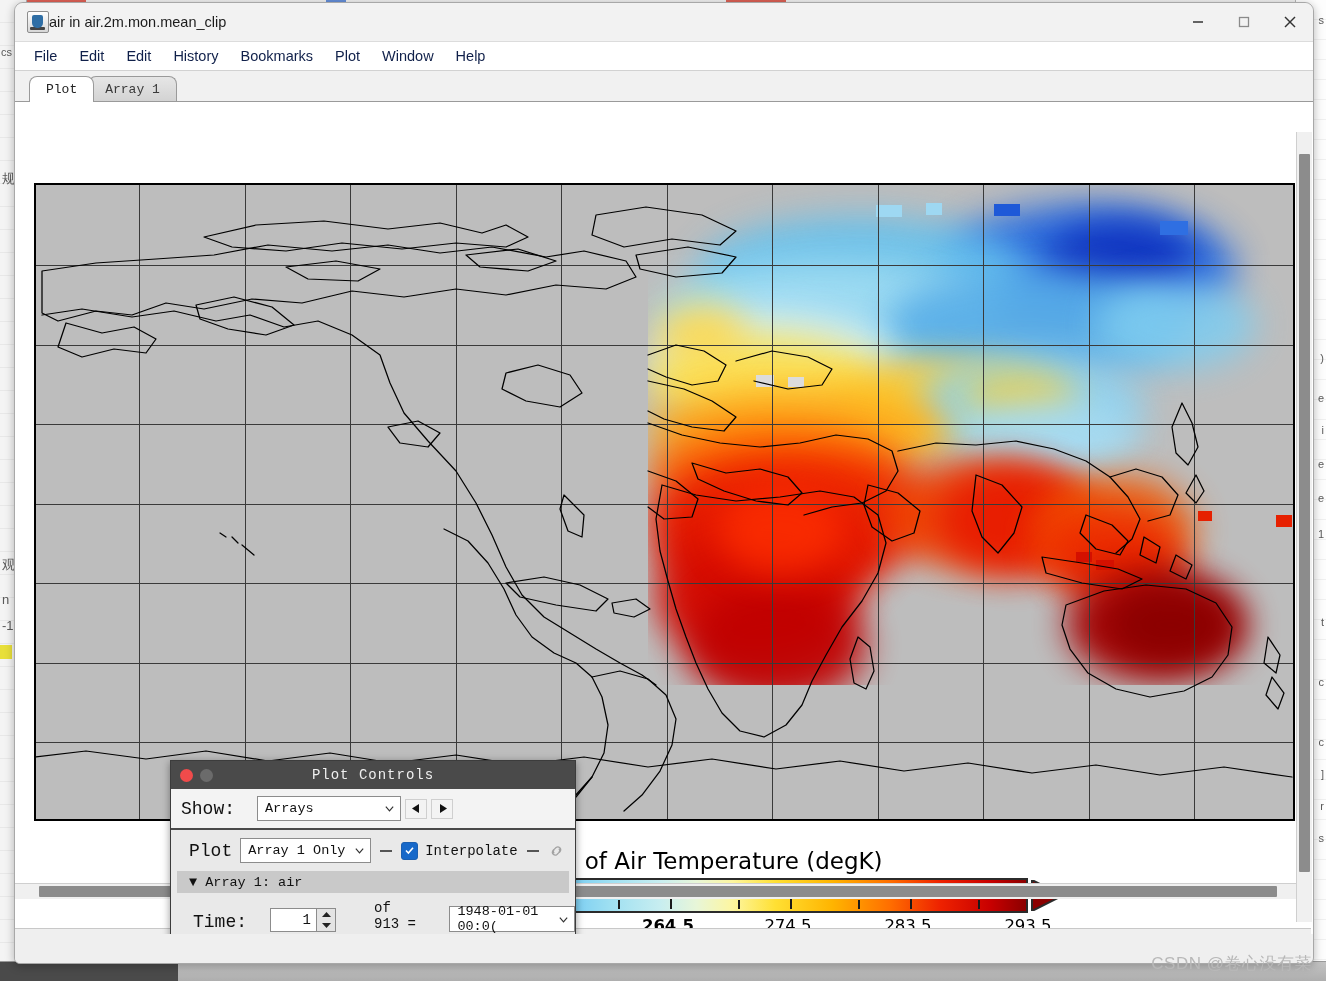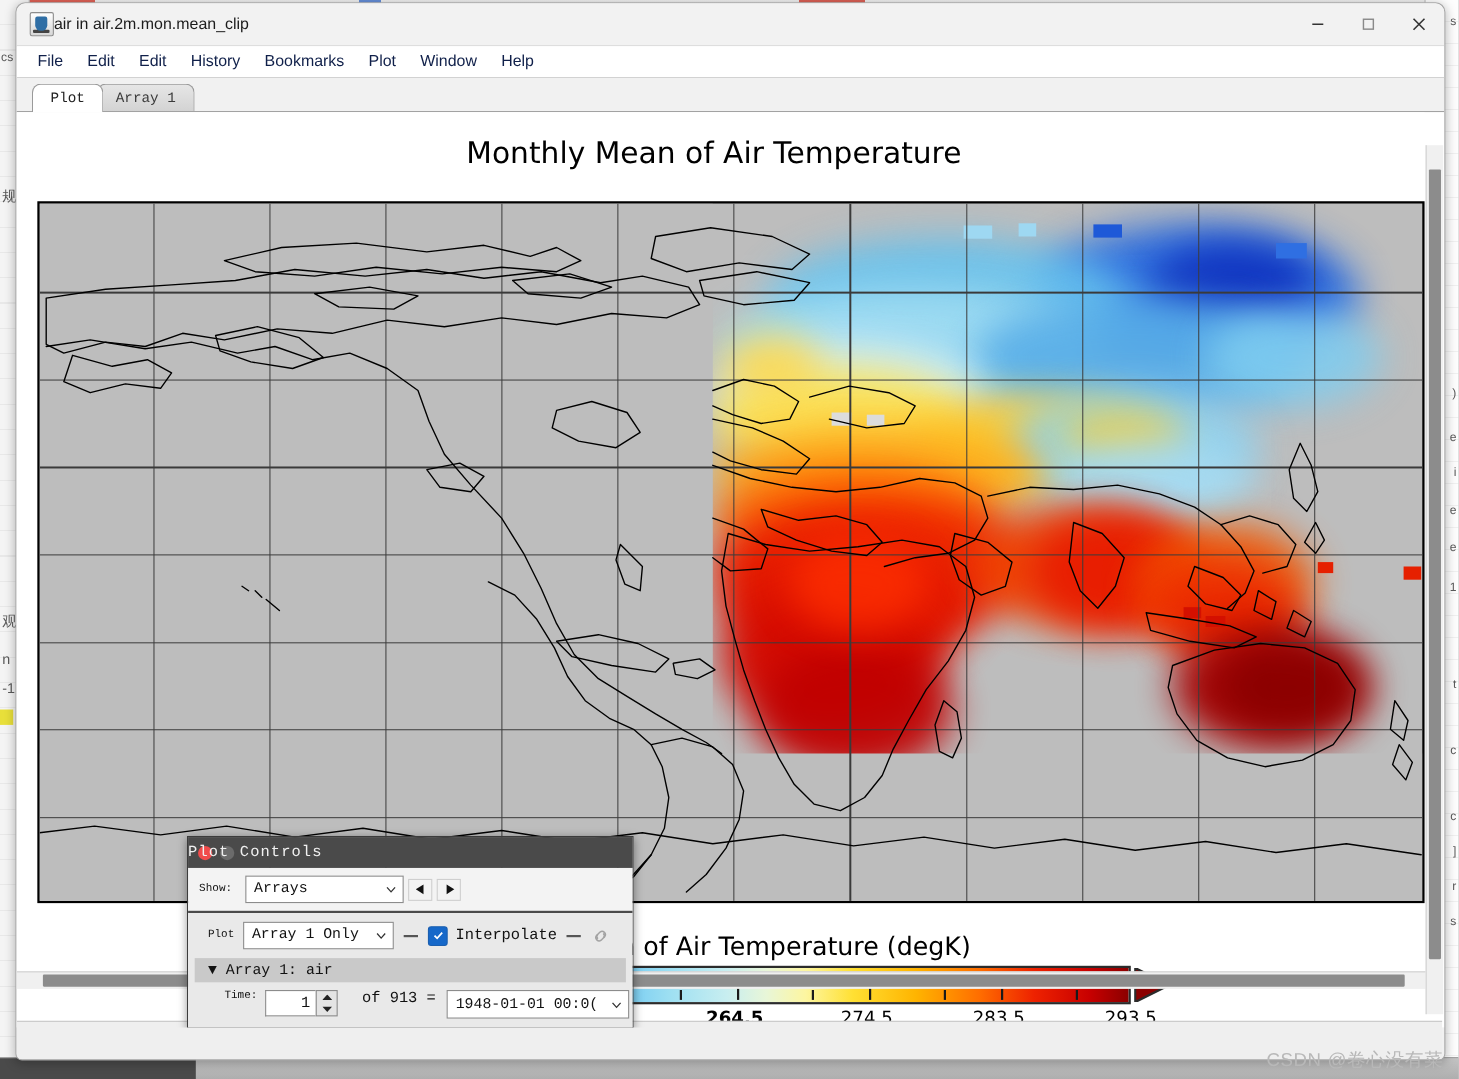--- a/index.html
+++ b/index.html
@@ -98,44 +98,44 @@
   .cb-label{position:absolute;top:38px;font-size:16.5px;color:#000;
      font-family:"DejaVu Sans",sans-serif;transform:translateX(-50%);white-space:nowrap;}
 
   
   #plot-controls{position:absolute;left:155px;top:658px;width:404px;
      border:1px solid #3c3c3c;box-shadow:0 2px 8px rgba(0,0,0,.4);z-index:40;}
   #pc-titlebar{height:28px;background:#4a4a4a;display:flex;align-items:center;position:relative;}
   .pc-dot{width:13px;height:13px;border-radius:50%;margin-left:9px;}
   #pc-dot-close{background:#f04b4b;}
   #pc-dot-min{background:#6b6b6b;margin-left:7px;}
-  #pc-title-text{position:absolute;left:0;width:404px;
+  #pc-title-text{position:absolute;left:0;width:404px;text-align:center;
      font-family:"Liberation Mono",monospace;font-size:14px;color:#f0f0f0;
      letter-spacing:1px;}
   #pc-show-row{height:39px;background:#f3f3f3;display:flex;align-items:center;
      padding-left:10px;border-bottom:2px solid #4a4a4a;}
-  .pc-label{font-family:"Liberation Mono",monospace;font-size:10px;color:#111;}
+  .pc-label{font-family:"Liberation Mono",monospace;font-size:18px;color:#111;}
   .combo{border:1px solid #8c8c8c;background:#fff;height:23px;display:flex;
      align-items:center;justify-content:space-between;padding:0 5px 0 7px;
      font-family:"Liberation Mono",monospace;font-size:13.5px;color:#111;}
   .chev{width:11px;height:11px;flex:none;}
-  #show-combo{width:130px;margin-left:12px;}
+  #show-combo{width:130px;margin-left:22px;}
   .navbtn{width:20px;height:18px;background:#f3f3f3;border:1px solid #cfcfcf;
      display:flex;align-items:center;justify-content:center;margin-left:4px;}
   #pc-body{background:#e9e9e9;padding:8px 0 0 0;}
   #pc-plot-row{display:flex;align-items:center;padding:0 10px 8px 18px;}
   #plot-combo{width:123px;margin-left:8px;}
   .dash{width:13px;height:2px;background:#555;margin:0 9px;}
   .checkbox{width:16px;height:16px;border:1px solid #1b5fb0;background:#1668c9;
      border-radius:3px;display:flex;align-items:center;justify-content:center;}
   #interp-label{font-family:"Liberation Mono",monospace;font-size:14px;color:#111;margin-left:7px;}
   #link-icon{width:18px;height:18px;opacity:.42;}
   .array-header{background:#c9c9c9;height:22px;display:flex;align-items:center;
      padding-left:12px;margin:0 6px;font-family:"Liberation Mono",monospace;font-size:13.5px;color:#111;}
-  #time-row{display:flex;align-items:flex-start;padding:7px 0 8px 33px;}
+  #time-row{display:flex;align-items:flex-end;padding:7px 0 8px 22px;gap:16px;}
   #time-spinner{display:flex;height:24px;margin-left:7px;}
   #time-value{width:40px;border:1px solid #8c8c8c;border-right:none;background:#fff;
      text-align:right;padding-right:5px;font-family:"Liberation Mono",monospace;
      font-size:14px;color:#111;display:flex;align-items:center;justify-content:flex-end;}
   #time-arrows{width:18px;border:1px solid #8c8c8c;background:#e4e4e4;
      display:flex;flex-direction:column;}
   .spin-half{flex:1;display:flex;align-items:center;justify-content:center;}
   #time-of{font-family:"Liberation Mono",monospace;font-size:14px;color:#111;margin-left:22px;}
   #date-combo{width:152px;margin-left:10px;height:24px;}
 
@@ -222,21 +222,20 @@
   </div>
 
   <div id="tabstrip">
     <div class="tab active">Plot</div>
     <div class="tab inactive">Array 1</div>
   </div>
 
   <div id="plot-viewport">
     <div id="plot-canvas">
 
-      <div id="plot-title">Monthly Mean of Air Temperature</div>
 
       <div id="map">
 
         <div id="map-data">
 
           <div class="temp-blob" style="left:900px;top:18px;width:300px;height:130px;background:#2b6ee0;opacity:.95;"></div>
           <div class="temp-blob" style="left:1010px;top:35px;width:150px;height:80px;background:#1033c0;opacity:.95;"></div>
           <div class="temp-blob" style="left:660px;top:30px;width:330px;height:120px;background:#66c2ee;opacity:.9;"></div>
           <div class="temp-blob" style="left:620px;top:75px;width:340px;height:110px;background:#9fdcf2;opacity:.92;"></div>
           <div class="temp-blob" style="left:850px;top:85px;width:300px;height:110px;background:#58aee8;opacity:.9;"></div>

